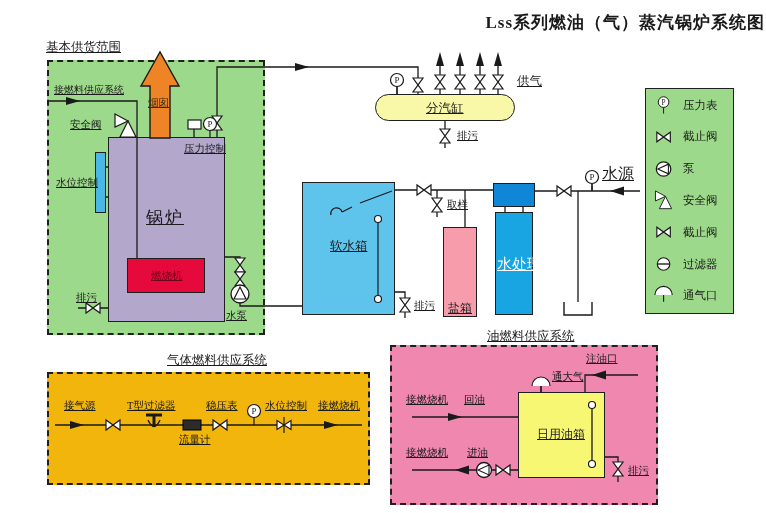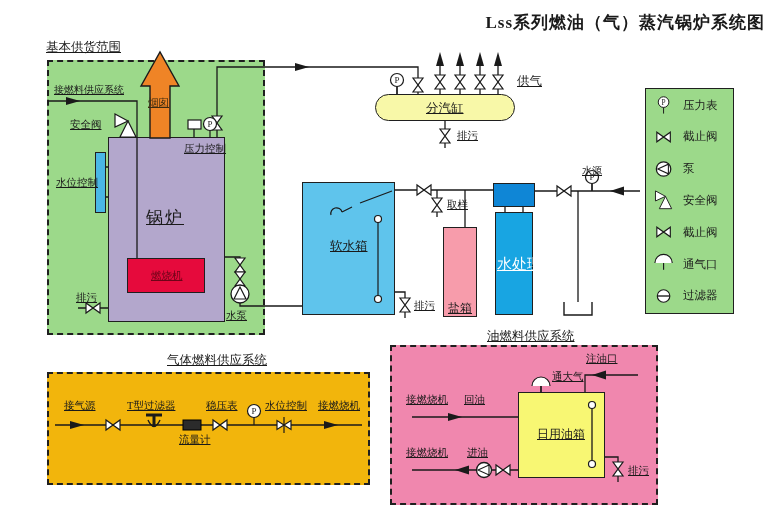--- a/index.html
+++ b/index.html
@@ -197,21 +197,21 @@
 
   <div class="lbl" style="left:426px;top:101px;font-size:12.5px;">分汽缸</div>
   <div class="lbl" style="left:517px;top:74px;font-size:12.5px;">供气</div>
   <div class="lbl" style="left:457px;top:130px;">排污</div>
 
   <div class="lbl" style="left:330px;top:239px;font-size:12.5px;">软水箱</div>
   <div class="lbl" style="left:414px;top:300px;">排污</div>
   <div class="lbl" style="left:447px;top:199px;">取样</div>
   <div class="lbl" style="left:448px;top:254px;font-size:12px;margin-top:48px;">盐箱</div>
   <div class="lbl" style="left:497px;top:256px;font-size:15px;color:#ffffff;">水处理</div>
-  <div class="lbl" style="left:582px;top:165px;font-size:10px;">水源</div>
+  <div class="lbl" style="left:602px;top:165px;font-size:16px;">水源</div>
 
   <div id="legend-panel">
     <div class="legend-row">
       <svg class="legend-ic" viewBox="-14 -11 28 22">
           <use href="#d-gauge" transform="translate(-2,-3) scale(0.85)"></use>
         </svg>
       <span class="legend-tx">压力表</span>
     </div>
     <div class="legend-row">
       <svg class="legend-ic" viewBox="-14 -11 28 22">
@@ -232,29 +232,29 @@
       <span class="legend-tx">安全阀</span>
     </div>
     <div class="legend-row">
       <svg class="legend-ic" viewBox="-14 -11 28 22">
           <use href="#d-valve-h" x="-2"></use>
         </svg>
       <span class="legend-tx">截止阀</span>
     </div>
     <div class="legend-row">
       <svg class="legend-ic" viewBox="-14 -11 28 22">
+          <use href="#d-filter" x="-2"></use>
+        </svg>
+      <span class="legend-tx">过滤器</span>
+    </div>
+    <div class="legend-row">
+      <svg class="legend-ic" viewBox="-14 -11 28 22">
           <use href="#d-vent" transform="translate(-2,-3)"></use>
         </svg>
       <span class="legend-tx">通气口</span>
-    </div>
-    <div class="legend-row">
-      <svg class="legend-ic" viewBox="-14 -11 28 22">
-          <use href="#d-filter" x="-2"></use>
-        </svg>
-      <span class="legend-tx">过滤器</span>
     </div>
   </div>
 
   <div class="lbl" style="left:167px;top:353px;font-size:12.5px;">气体燃料供应系统</div>
   <div class="lbl" style="left:64px;top:400px;">接气源</div>
   <div class="lbl" style="left:127px;top:400px;">T型过滤器</div>
   <div class="lbl" style="left:179px;top:434px;">流量计</div>
   <div class="lbl" style="left:206px;top:400px;">稳压表</div>
   <div class="lbl" style="left:265px;top:400px;">水位控制</div>
   <div class="lbl" style="left:318px;top:400px;">接燃烧机</div>

